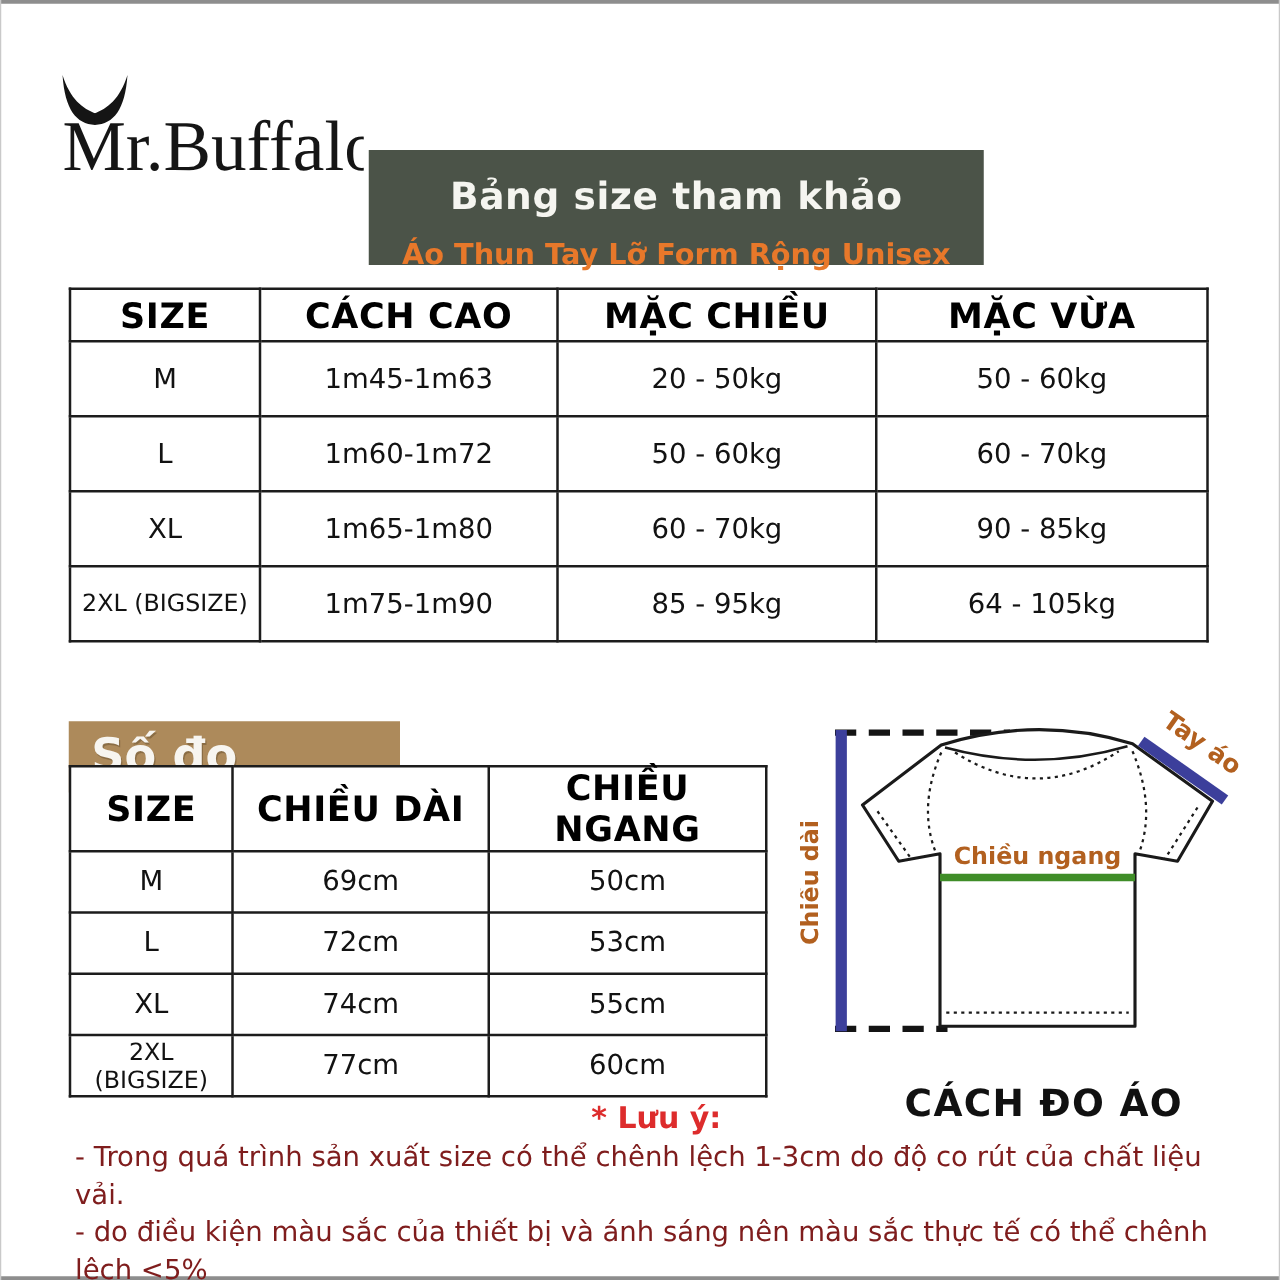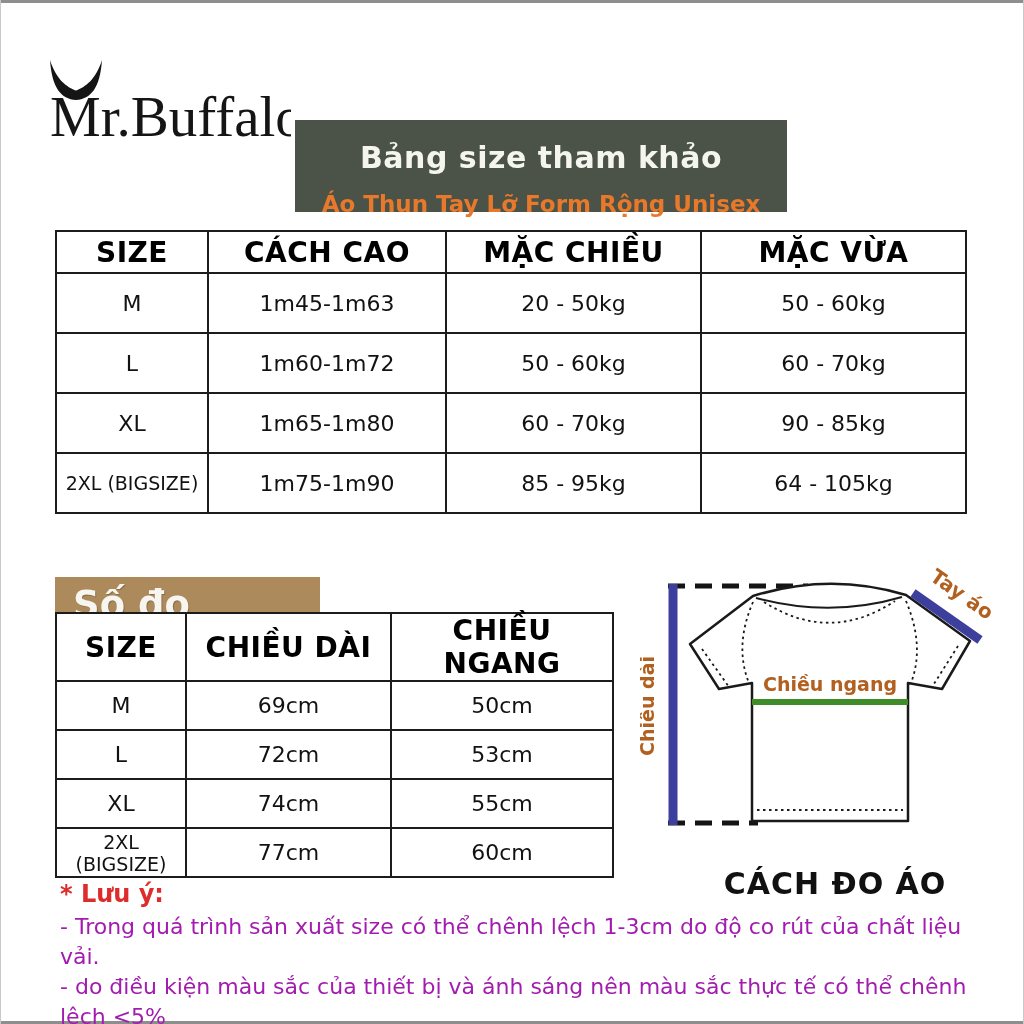--- a/index.html
+++ b/index.html
@@ -54,22 +54,22 @@
   
   .diagram { position: absolute; left: 640px; top: 556px; width: 390px; }
   .diagram-caption {
     margin-top: 6px; text-align: center; width: 390px;
     font-size: 30px; font-weight: bold; color: #111; letter-spacing: 1px;
   }
   .svg-label { font-weight: bold; fill: #b2601f; }
 
   
   .notes { position: absolute; left: 60px; top: 880px; width: 930px; }
-  .notes-title { color: #dd2c2c; font-size: 24px; font-weight: bold; margin-bottom: 4px; }
-  .notes-line { color: #a21caf; font-size: 22px; line-height: 30px; }
+  .notes-title { color: #dd2c2c; font-size: 24px; font-weight: bold; margin-bottom: 4px; text-align: center; }
+  .notes-line { color: #7f1d1d; font-size: 22px; line-height: 30px; }
 </style>
 </head>
 <body>
 
 <div id="stage">
 
   <div class="edge-h edge-top"></div>
   <div class="edge-h edge-bottom"></div>
   <div class="edge-v edge-left"></div>
   <div class="edge-v edge-right"></div>

